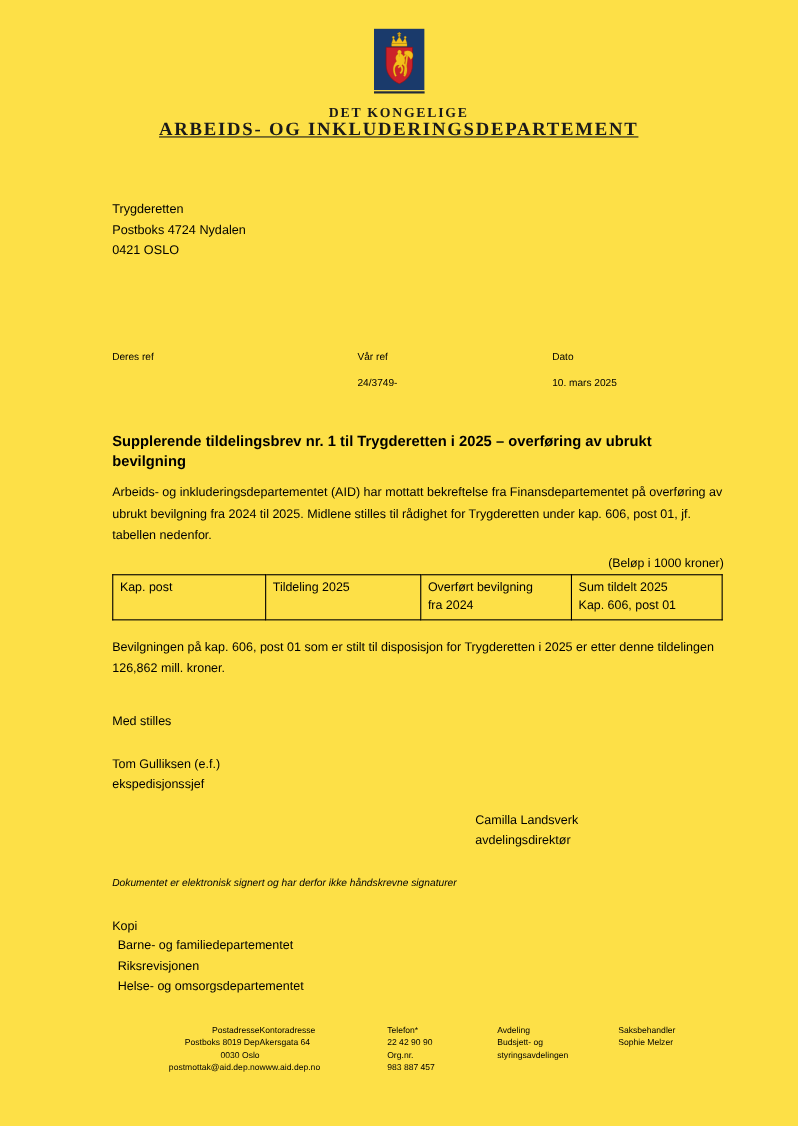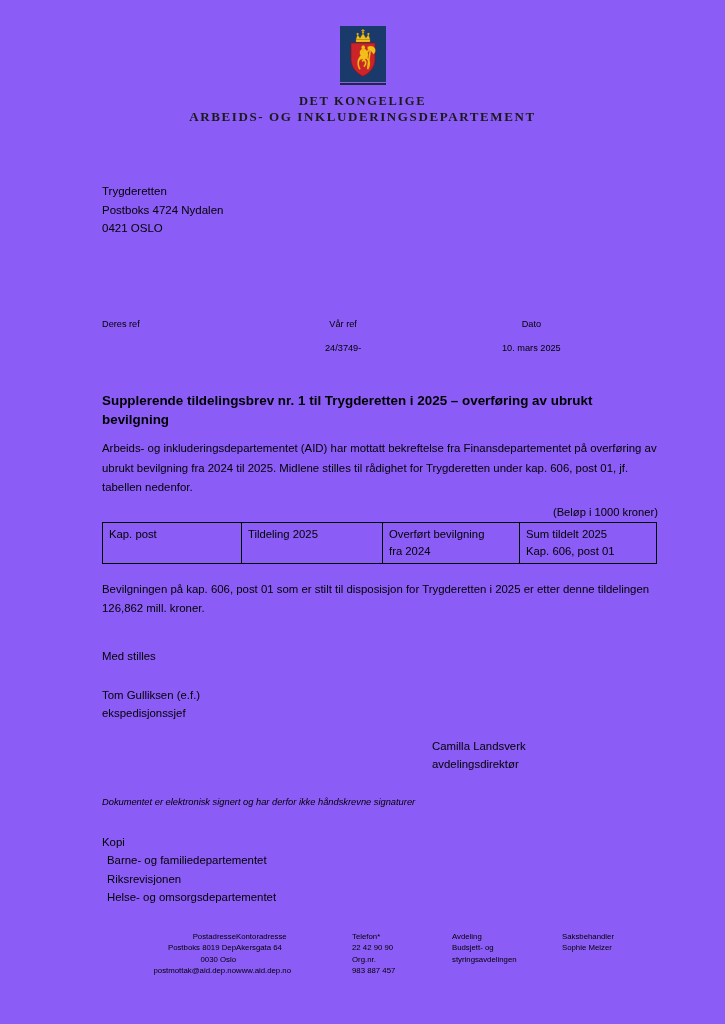--- a/index.html
+++ b/index.html
@@ -15,21 +15,21 @@
     position: relative;
     font-family: "Liberation Sans", sans-serif;
     color: #000000;
     overflow: hidden;
   }
 
   .page {
     position: relative;
     width: 725px;
     height: 1024px;
-    background: #8b5cf6;
+    background: #fde047;
   }
 
   
   .letterhead {
     position: absolute;
     top: 26px;
     left: 0;
     width: 725px;
     text-align: center;
   }
@@ -53,23 +53,24 @@
     font-family: "Liberation Serif", serif;
     font-weight: bold;
     color: #1a1a1a;
   }
   .lh-line1 {
     font-size: 12.5px;
     letter-spacing: 1.6px;
     line-height: 16px;
   }
   .lh-line2 {
-    font-size: 13px;
+    font-size: 17px;
     letter-spacing: 1.6px;
     line-height: 16px;
+    text-decoration: underline;
   }
 
   
   .recipient {
     position: absolute;
     top: 182px;
     left: 102px;
     font-size: 11.5px;
     line-height: 18.5px;
   }
@@ -78,21 +79,20 @@
   .refrow {
     position: absolute;
     top: 317px;
     left: 102px;
     width: 560px;
     font-size: 9.2px;
   }
   .refrow .col {
     position: absolute;
     top: 0;
-    text-align: center;
   }
   .refrow .c1 { left: 0; }
   .refrow .c2 { left: 223px; }
   .refrow .c3 { left: 400px; }
   .refrow .rlabel { display: block; line-height: 14px; }
   .refrow .rvalue { display: block; line-height: 14px; margin-top: 10px; }
 
   
   .content {
     position: absolute;

